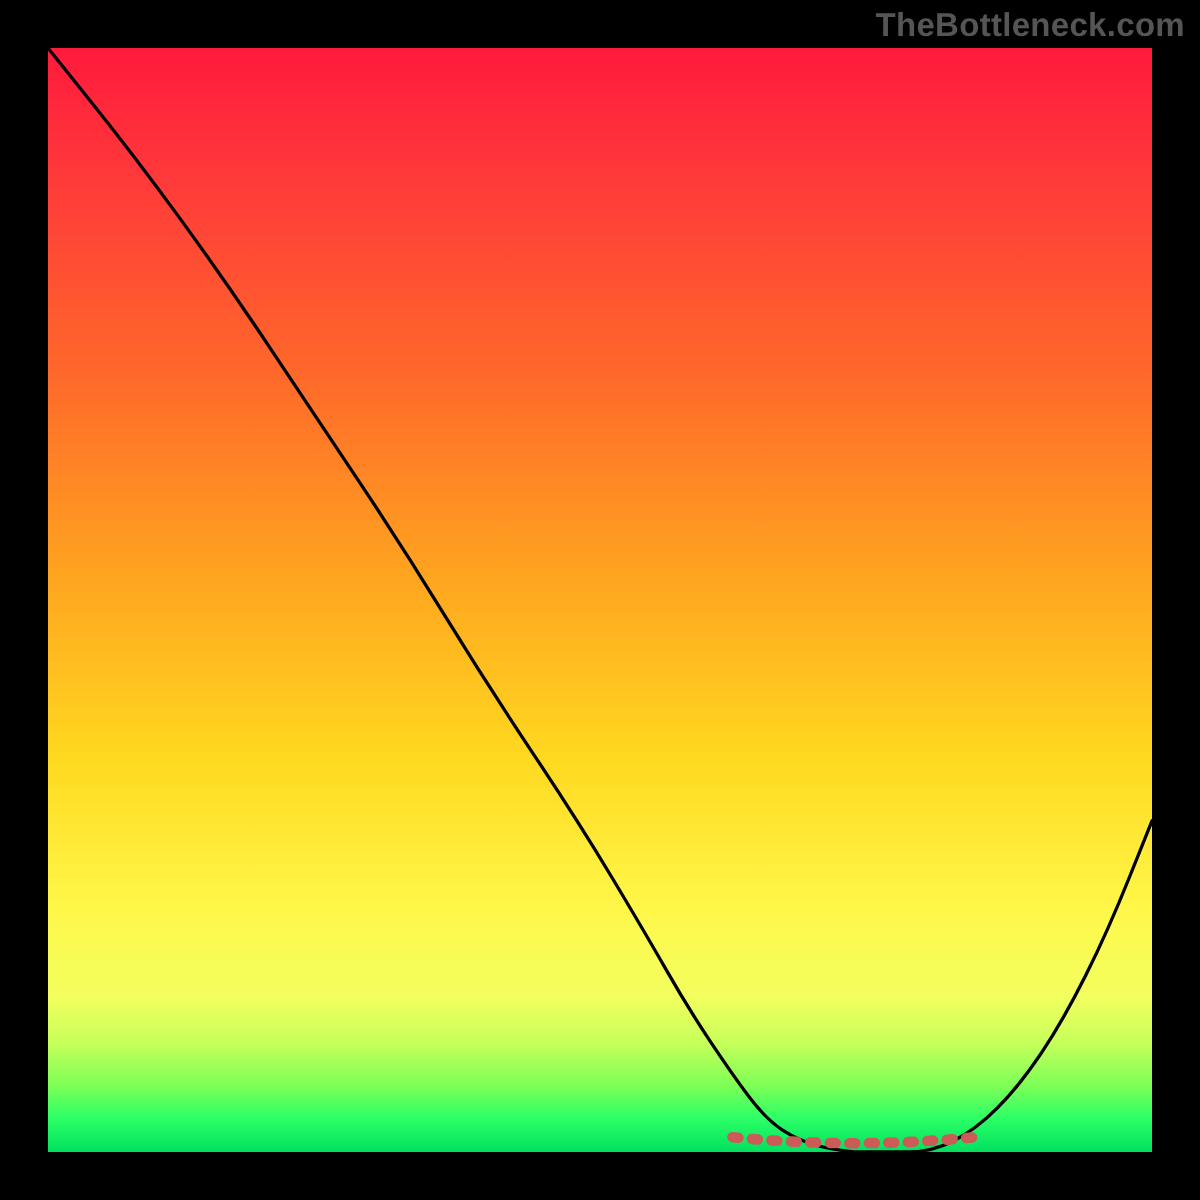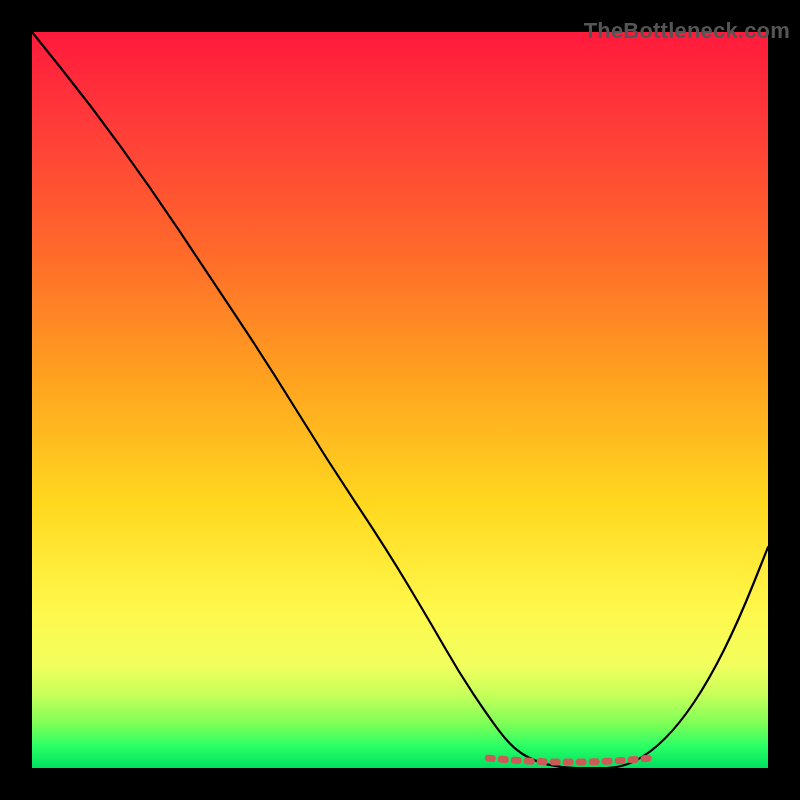--- a/index.html
+++ b/index.html
@@ -12,21 +12,21 @@
     font-family: Arial, Helvetica, sans-serif;
   }
   .frame {
     position: relative;
     width: 800px;
     height: 800px;
     background: #000;
   }
   .watermark {
     position: absolute;
-    top: 18px;
+    top: 4px;
     right: 10px;
     color: #555;
     font-size: 22px;
     font-weight: 600;
     letter-spacing: 0.2px;
     user-select: none;
     z-index: 10;
   }
   .plot-area {
     position: absolute;

